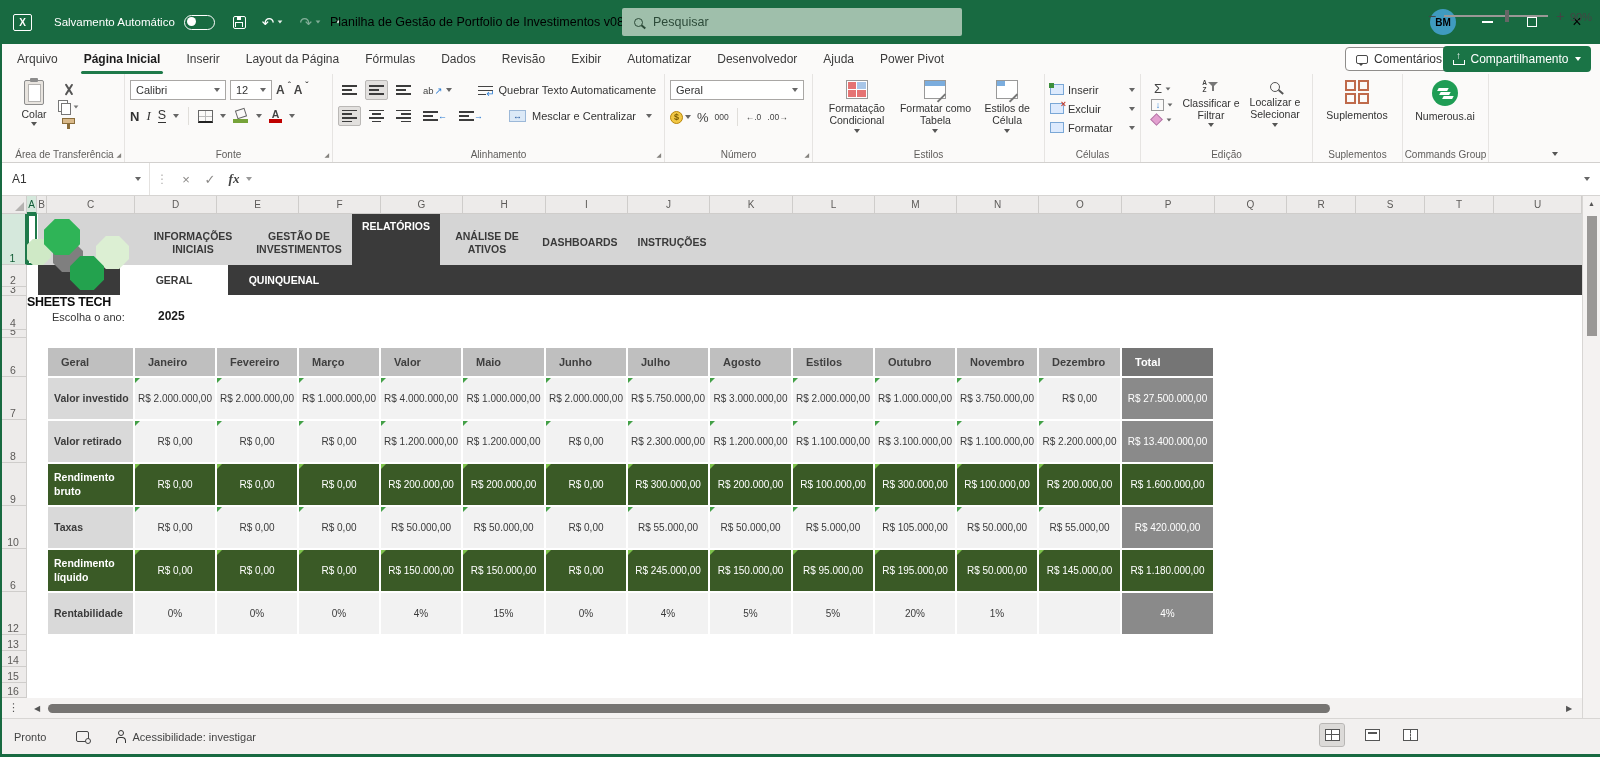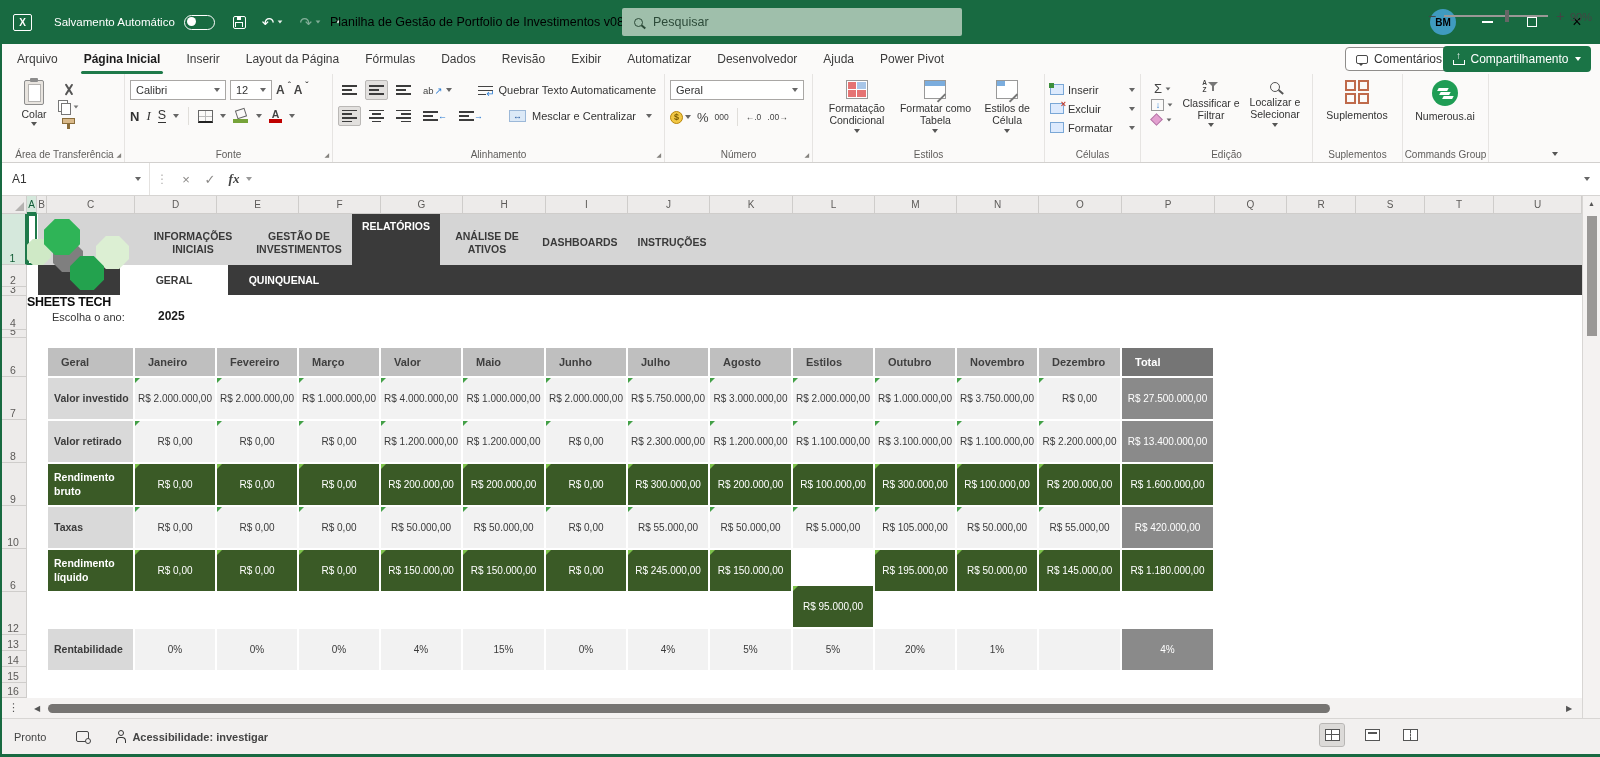--- a/index.html
+++ b/index.html
@@ -195,21 +195,21 @@
   #sbcorner{position:absolute;left:1582px;top:698px;width:18px;height:20px;background:#f4f2f1;border-left:1px solid #d8d6d4}
 
   
   #statusbar{position:absolute;left:0;top:718px;width:1600px;height:36px;background:#f2f0ef;border-top:1px solid #d8d6d4;display:flex;align-items:center;font-size:11px;color:#444}
   #ready{margin-left:14px}
   .macro{width:13px;height:11px;border:1.2px solid #444;border-radius:2px;position:relative;margin-left:30px}
   .macro::after{content:"";position:absolute;right:-3px;bottom:-3px;width:4px;height:4px;border:1.2px solid #444;border-radius:50%;background:#f2f0ef}
   .pers{width:10px;height:13px;position:relative;margin-left:26px}
   .pers::before{content:"";position:absolute;left:2.6px;top:0;width:4px;height:4px;border:1.2px solid #333;border-radius:50%}
   .pers::after{content:"";position:absolute;left:0.6px;bottom:0;width:8px;height:5px;border:1.2px solid #333;border-bottom:none;border-radius:4px 4px 0 0}
-  #access{margin-left:7px;font-weight:700}
+  #access{margin-left:7px;font-weight:400}
   .vbtn{position:absolute;top:6px;width:24px;height:22px;display:flex;align-items:center;justify-content:center;border-radius:2px}
   .vbtn.on{background:#dcdad8;outline:1px solid #b8b6b4}
   .vn{width:15px;height:12px;border:1.2px solid #555;background:linear-gradient(#555 0 0) 50% 0/1.2px 100% no-repeat,linear-gradient(#555 0 0) 0 50%/100% 1.2px no-repeat,#fff}
   .vl{width:15px;height:12px;border:1.2px solid #555;background:#fff;position:relative}
   .vl::before{content:"";position:absolute;left:2px;top:2px;right:2px;height:2px;background:#555}
   .vp{width:15px;height:12px;border:1.2px solid #555;background:#fff;position:relative}
   .vp::before{content:"";position:absolute;left:6.5px;top:0;bottom:0;border-left:1.2px dashed #555}
   #zoomctl{position:absolute;left:1428px;top:9px;display:flex;align-items:center;color:#444}
   #zoomctl .track{position:relative;width:104px;height:14px;margin:0 8px}
   #zoomctl .track::before{content:"";position:absolute;left:0;right:0;top:6.2px;height:1.6px;background:#9a9896}
@@ -718,21 +718,21 @@
         <div class="trow">
           <div class="td lbl g" style="width: 87px;">Rendimento líquido</div>
           <div class="td g" style="width: 82px;">R$ 0,00<i class="flag"></i></div>
           <div class="td g" style="width: 82px;">R$ 0,00<i class="flag"></i></div>
           <div class="td g" style="width: 82px;">R$ 0,00<i class="flag"></i></div>
           <div class="td g" style="width: 82px;">R$ 150.000,00<i class="flag"></i></div>
           <div class="td g" style="width: 83px;">R$ 150.000,00<i class="flag"></i></div>
           <div class="td g" style="width: 82px;">R$ 0,00<i class="flag"></i></div>
           <div class="td g" style="width: 82px;">R$ 245.000,00<i class="flag"></i></div>
           <div class="td g" style="width: 83px;">R$ 150.000,00<i class="flag"></i></div>
-          <div class="td g" style="width: 82px; margin-top: 36px;">R$ 95.000,00<i class="flag"></i></div>
+          <div class="td g" style="width: 82px;">R$ 95.000,00<i class="flag"></i></div>
           <div class="td g" style="width: 82px;">R$ 195.000,00<i class="flag"></i></div>
           <div class="td g" style="width: 82px;">R$ 50.000,00<i class="flag"></i></div>
           <div class="td g" style="width: 83px;">R$ 145.000,00<i class="flag"></i></div>
           <div class="td tot g" style="width: 93px;">R$ 1.180.000,00</div>
         </div>
         <div class="trow">
           <div class="td lbl" style="width: 87px;">Rentabilidade</div>
           <div class="td" style="width: 82px;">0%</div>
           <div class="td" style="width: 82px;">0%</div>
           <div class="td" style="width: 82px;">0%</div>

